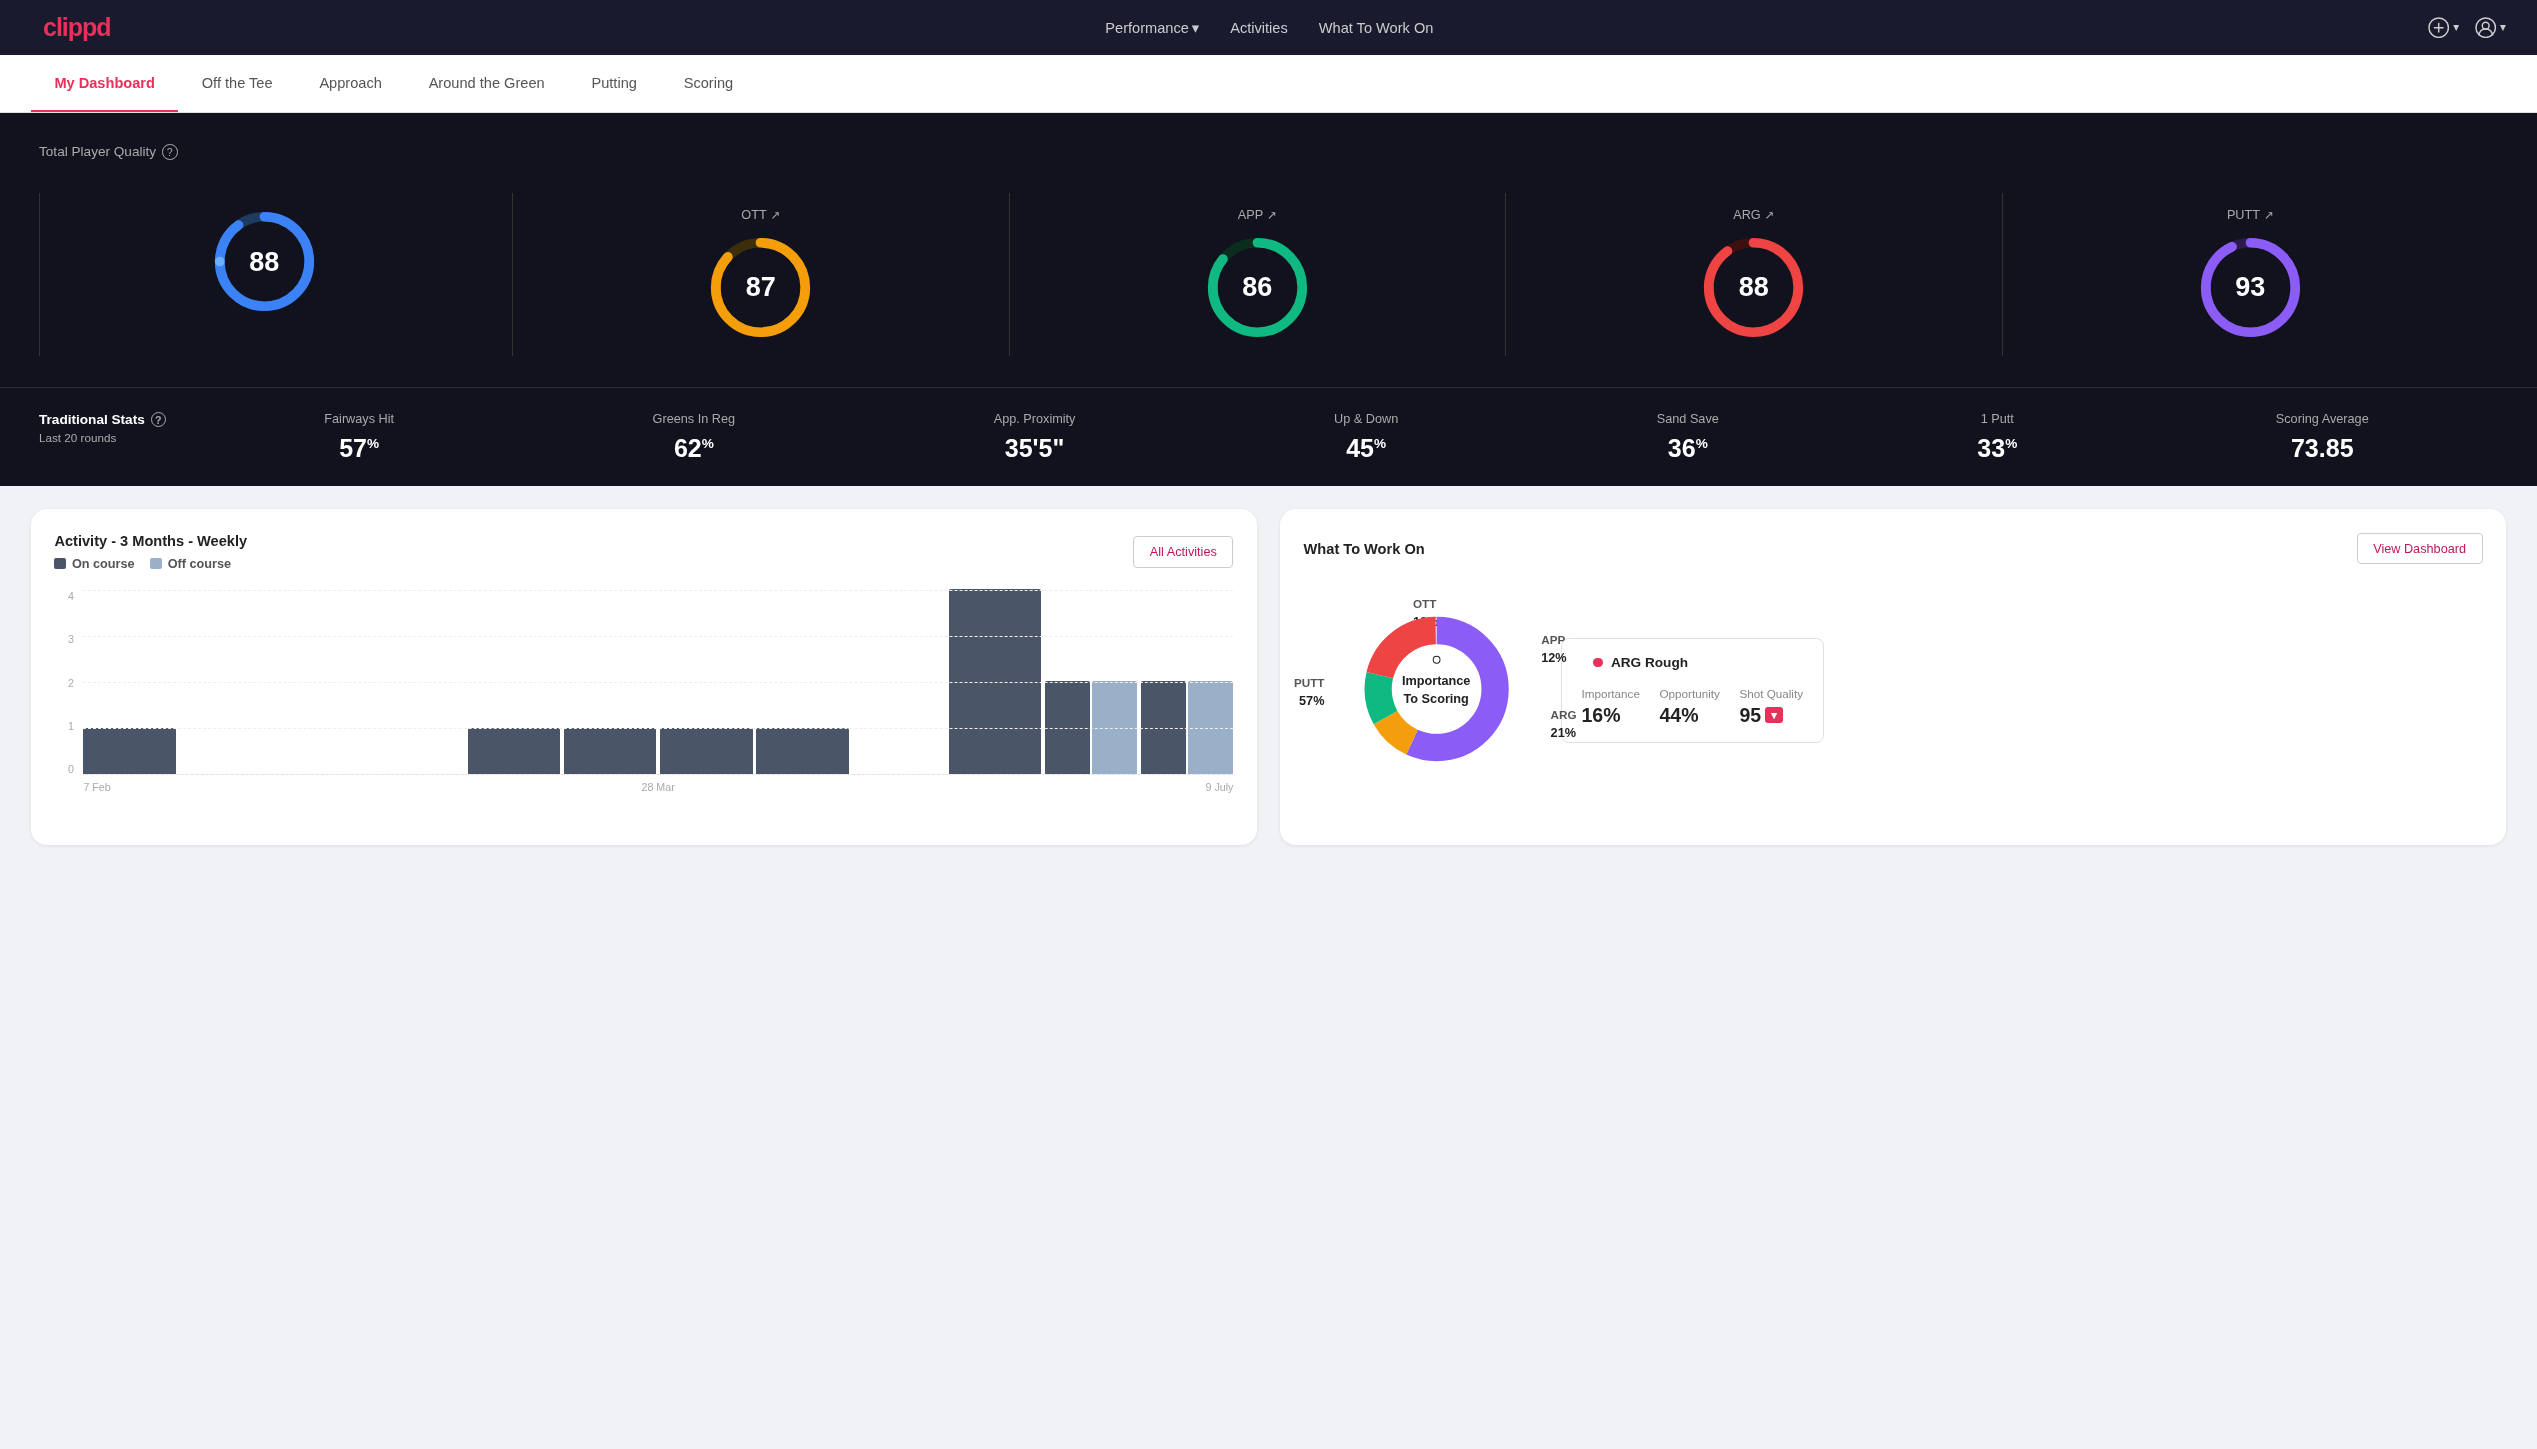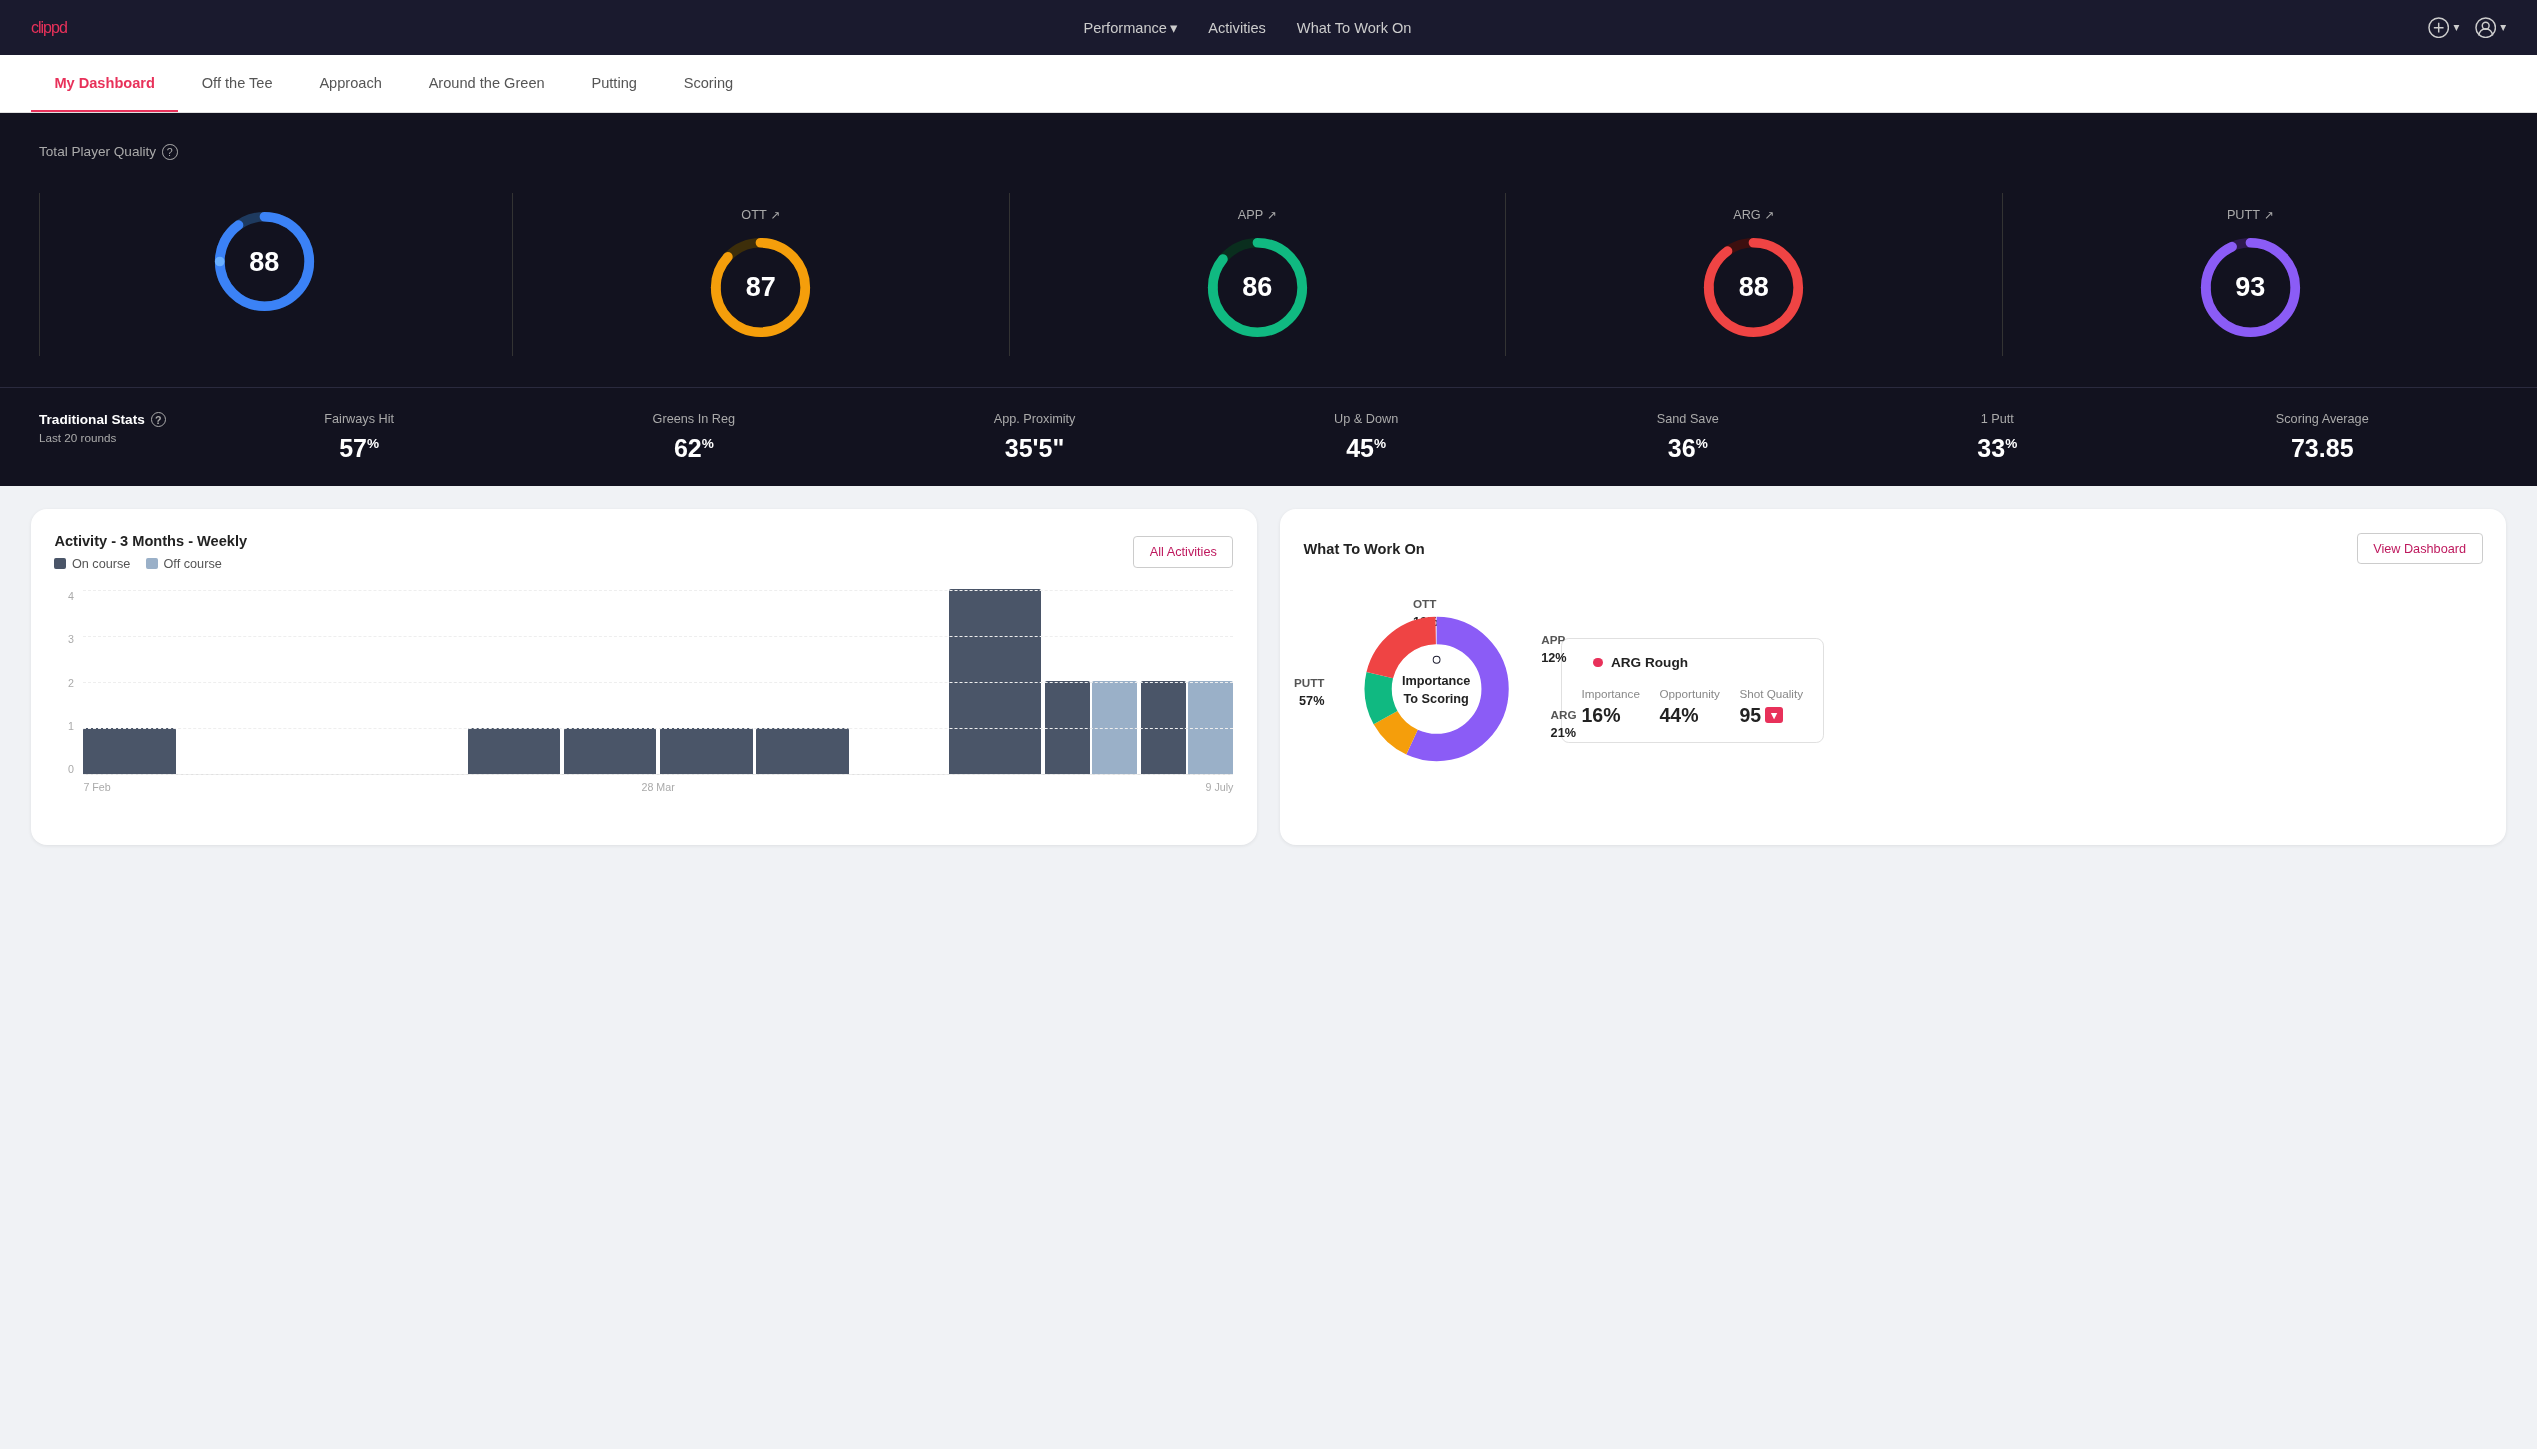--- a/index.html
+++ b/index.html
@@ -9,23 +9,24 @@
     .top-nav {
       background: #1a1a2e;
       display: flex;
       align-items: center;
       padding: 0 31px;
       height: 55px;
       justify-content: space-between;
     }
     .nav-logo {
       color: #e8315a;
-      font-weight: 400;
-      font-size: 16px;
+      font-weight: 700;
+      font-size: 25px;
       letter-spacing: -1px;
+      margin-left: 12px;
     }
     .nav-links {
       display: flex;
       gap: 31px;
       align-items: center;
     }
     .nav-link {
       color: #ccc;
       font-size: 14.6px;
       cursor: pointer;
@@ -276,20 +277,21 @@
       font-size: 12.7px;
       cursor: pointer;
       color: #be185d;
     }
 
     
     .chart-legend {
       display: flex;
       align-items: flex-end;
       gap: 15.6px;
+      font-weight: bold;
     }
     .legend-item {
       display: flex;
       align-items: center;
       gap: 5.8px;
       font-size: 12.7px;
       color: #555;
     }
     .legend-dot {
       width: 11.7px;

